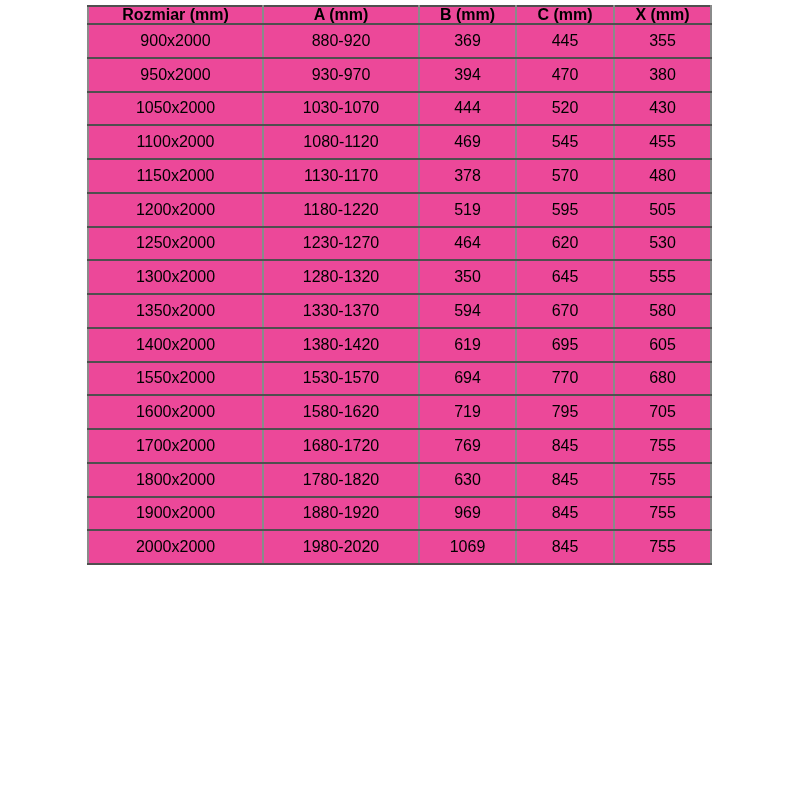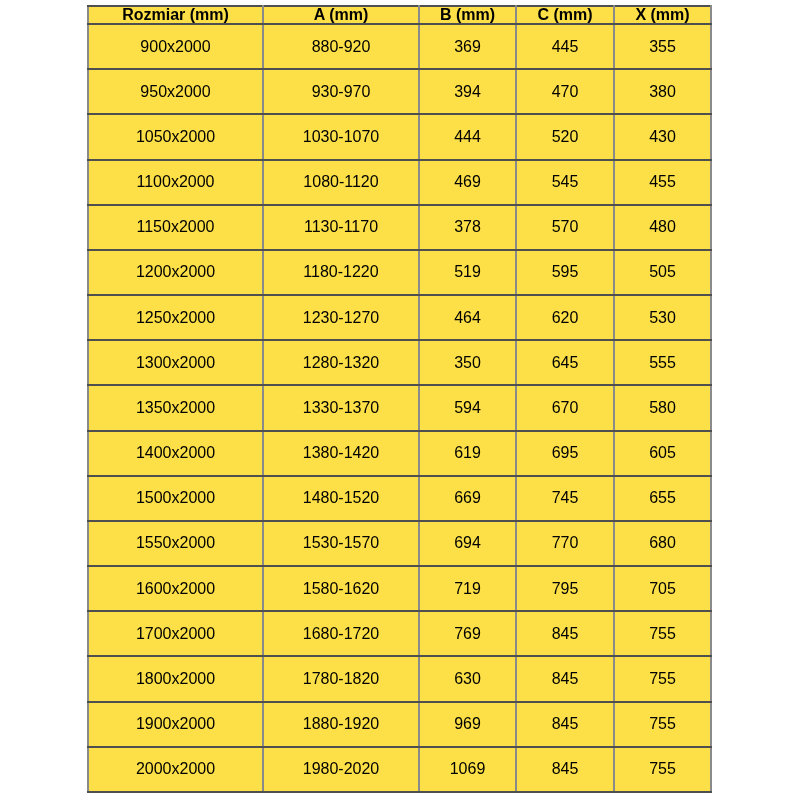--- a/index.html
+++ b/index.html
@@ -12,22 +12,22 @@
   }
   .table-wrap {
     position: absolute;
     left: 87px;
     top: 5px;
   }
   table.size-table {
     border-collapse: collapse;
     table-layout: fixed;
     width: 623px;
-    height: 788px;
-    background: #fde047;
+    height: 560px;
+    background: #ec4899;
     border: 2px solid #2b2b2b;
   }
   table.size-table th,
   table.size-table td {
     border-top: 2px solid #4f4f4f;
     border-bottom: 2px solid #4f4f4f;
     border-left: 2px solid #8a8a8a;
     border-right: 2px solid #8a8a8a;
     text-align: center;
     vertical-align: middle;
@@ -134,27 +134,20 @@
           <td>580</td>
         </tr>
         <tr>
           <td>1400x2000</td>
           <td>1380-1420</td>
           <td>619</td>
           <td>695</td>
           <td>605</td>
         </tr>
         <tr>
-          <td>1500x2000</td>
-          <td>1480-1520</td>
-          <td>669</td>
-          <td>745</td>
-          <td>655</td>
-        </tr>
-        <tr>
           <td>1550x2000</td>
           <td>1530-1570</td>
           <td>694</td>
           <td>770</td>
           <td>680</td>
         </tr>
         <tr>
           <td>1600x2000</td>
           <td>1580-1620</td>
           <td>719</td>

